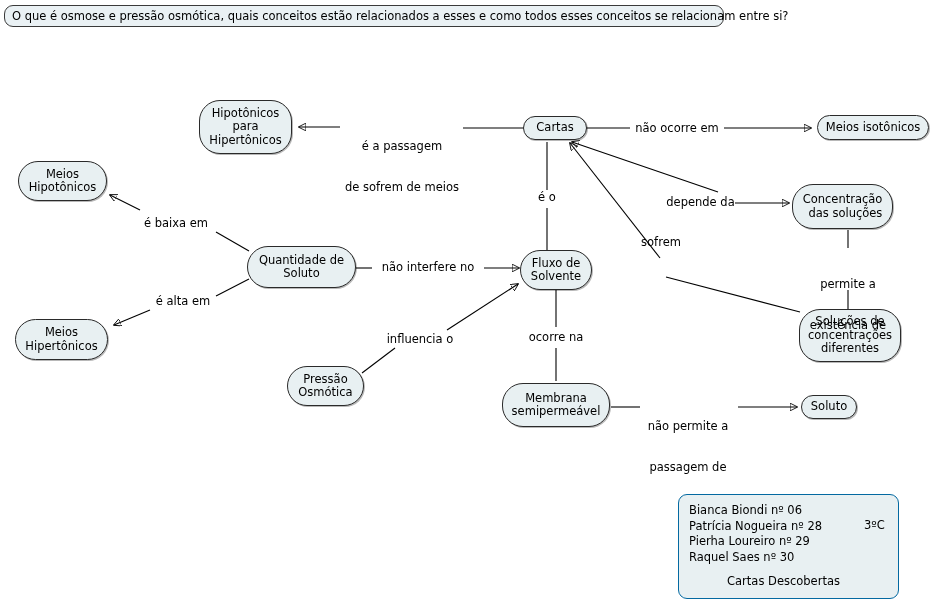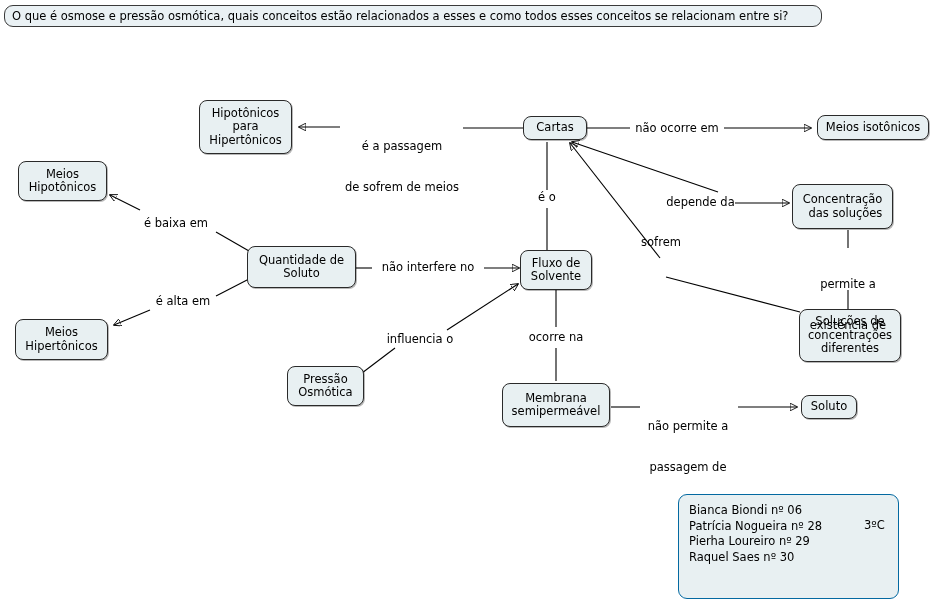--- a/index.html
+++ b/index.html
@@ -14,41 +14,41 @@
     overflow: hidden;
     font-family: "DejaVu Sans", sans-serif;
     color: #000000;
   }
 
   
   #question-banner {
     position: absolute;
     left: 4px;
     top: 5px;
-    width: 818px;
+    width: 720px;
     height: 22px;
     box-sizing: border-box;
     background: #eaf1f4;
     border: 1px solid #3a3a3a;
     border-radius: 9px;
     display: flex;
     align-items: center;
     padding: 0 7px;
     font-size: 11.5px;
     line-height: 13px;
     white-space: nowrap;
   }
 
   
   .node {
     position: absolute;
     box-sizing: border-box;
     background: #e8f0f2;
     border: 1px solid #2a2a2a;
-    border-radius: 8px;
+    border-radius: 21px;
     display: flex;
     align-items: center;
     justify-content: center;
     text-align: center;
     font-size: 11.5px;
     line-height: 13.5px;
     color: #000;
     z-index: 4;
     box-shadow: 1px 1px 0 rgba(0,0,0,0.28);
   }
@@ -269,13 +269,14 @@
   <div>não permite a</div>
   <div>passagem de</div>
 </div>
 
 <div id="legend-box">
   <div class="legend-row">Bianca Biondi nº 06</div>
   <div class="legend-row">Patrícia Nogueira nº 28</div>
   <div class="legend-row">Pierha Loureiro nº 29</div>
   <div class="legend-row">Raquel Saes nº 30</div>
   <div id="legend-class">3ºC</div>
+  <div id="legend-title">Cartas Descobertas</div>
 </div>
 
 </body></html>

